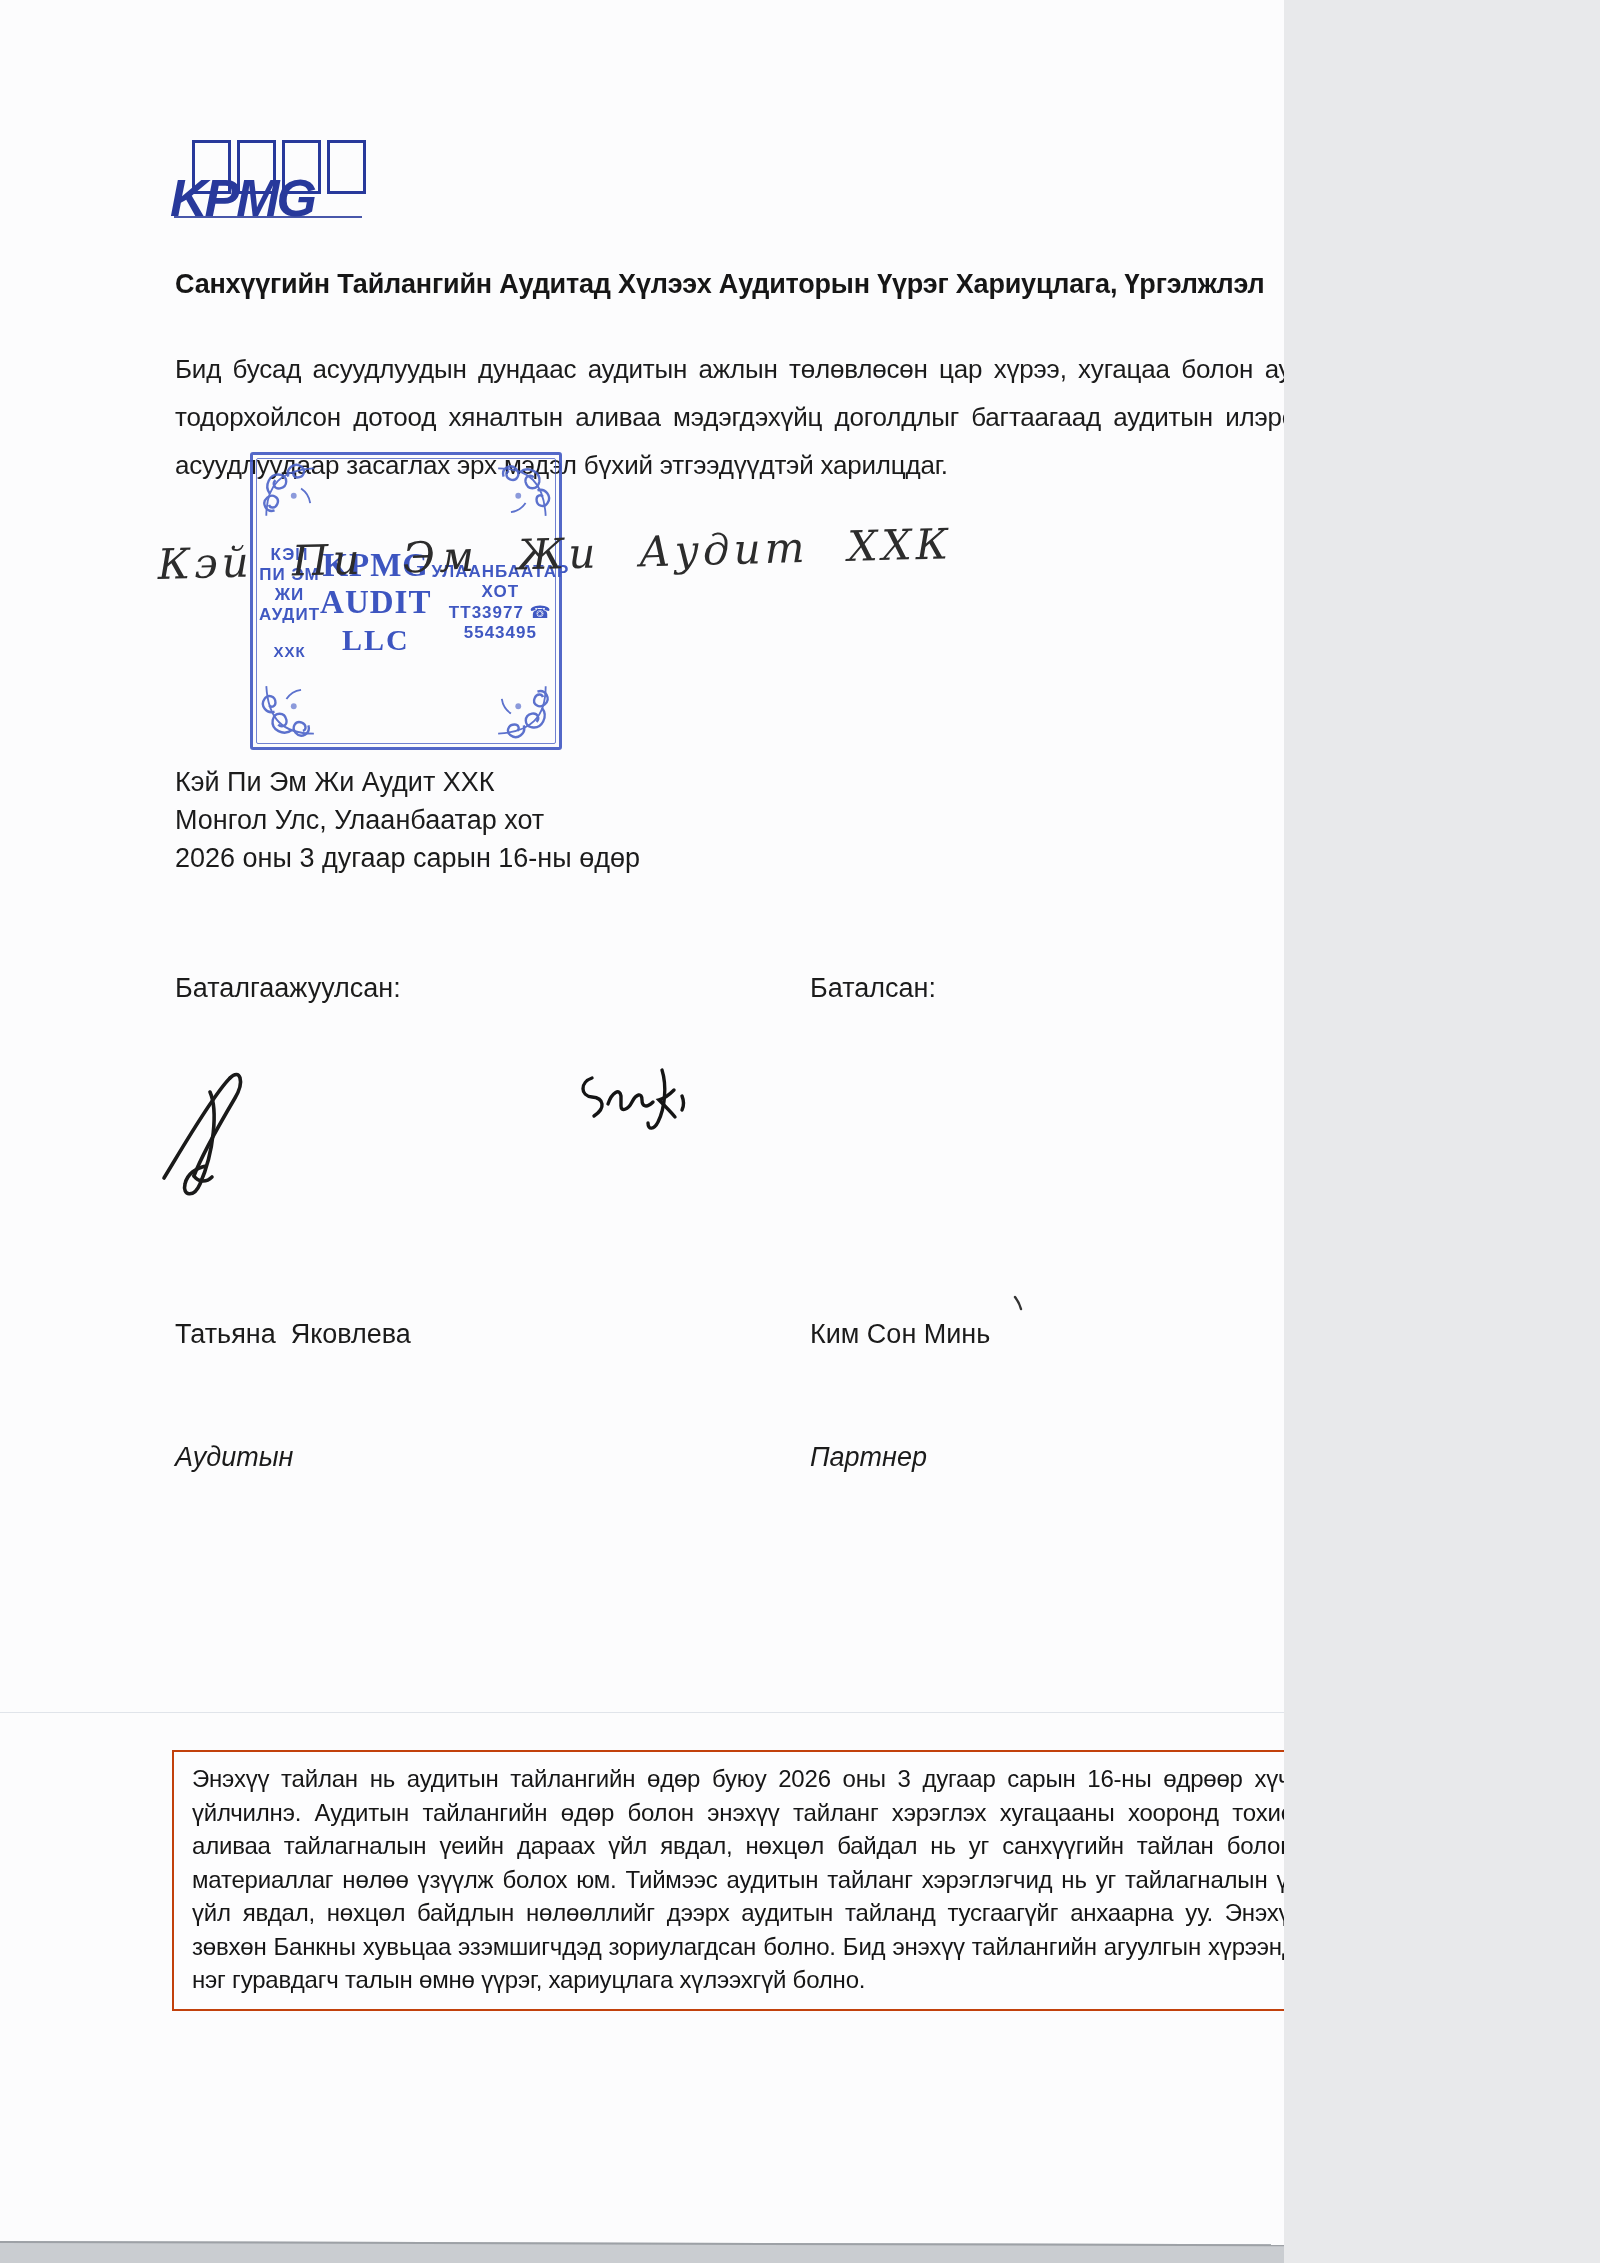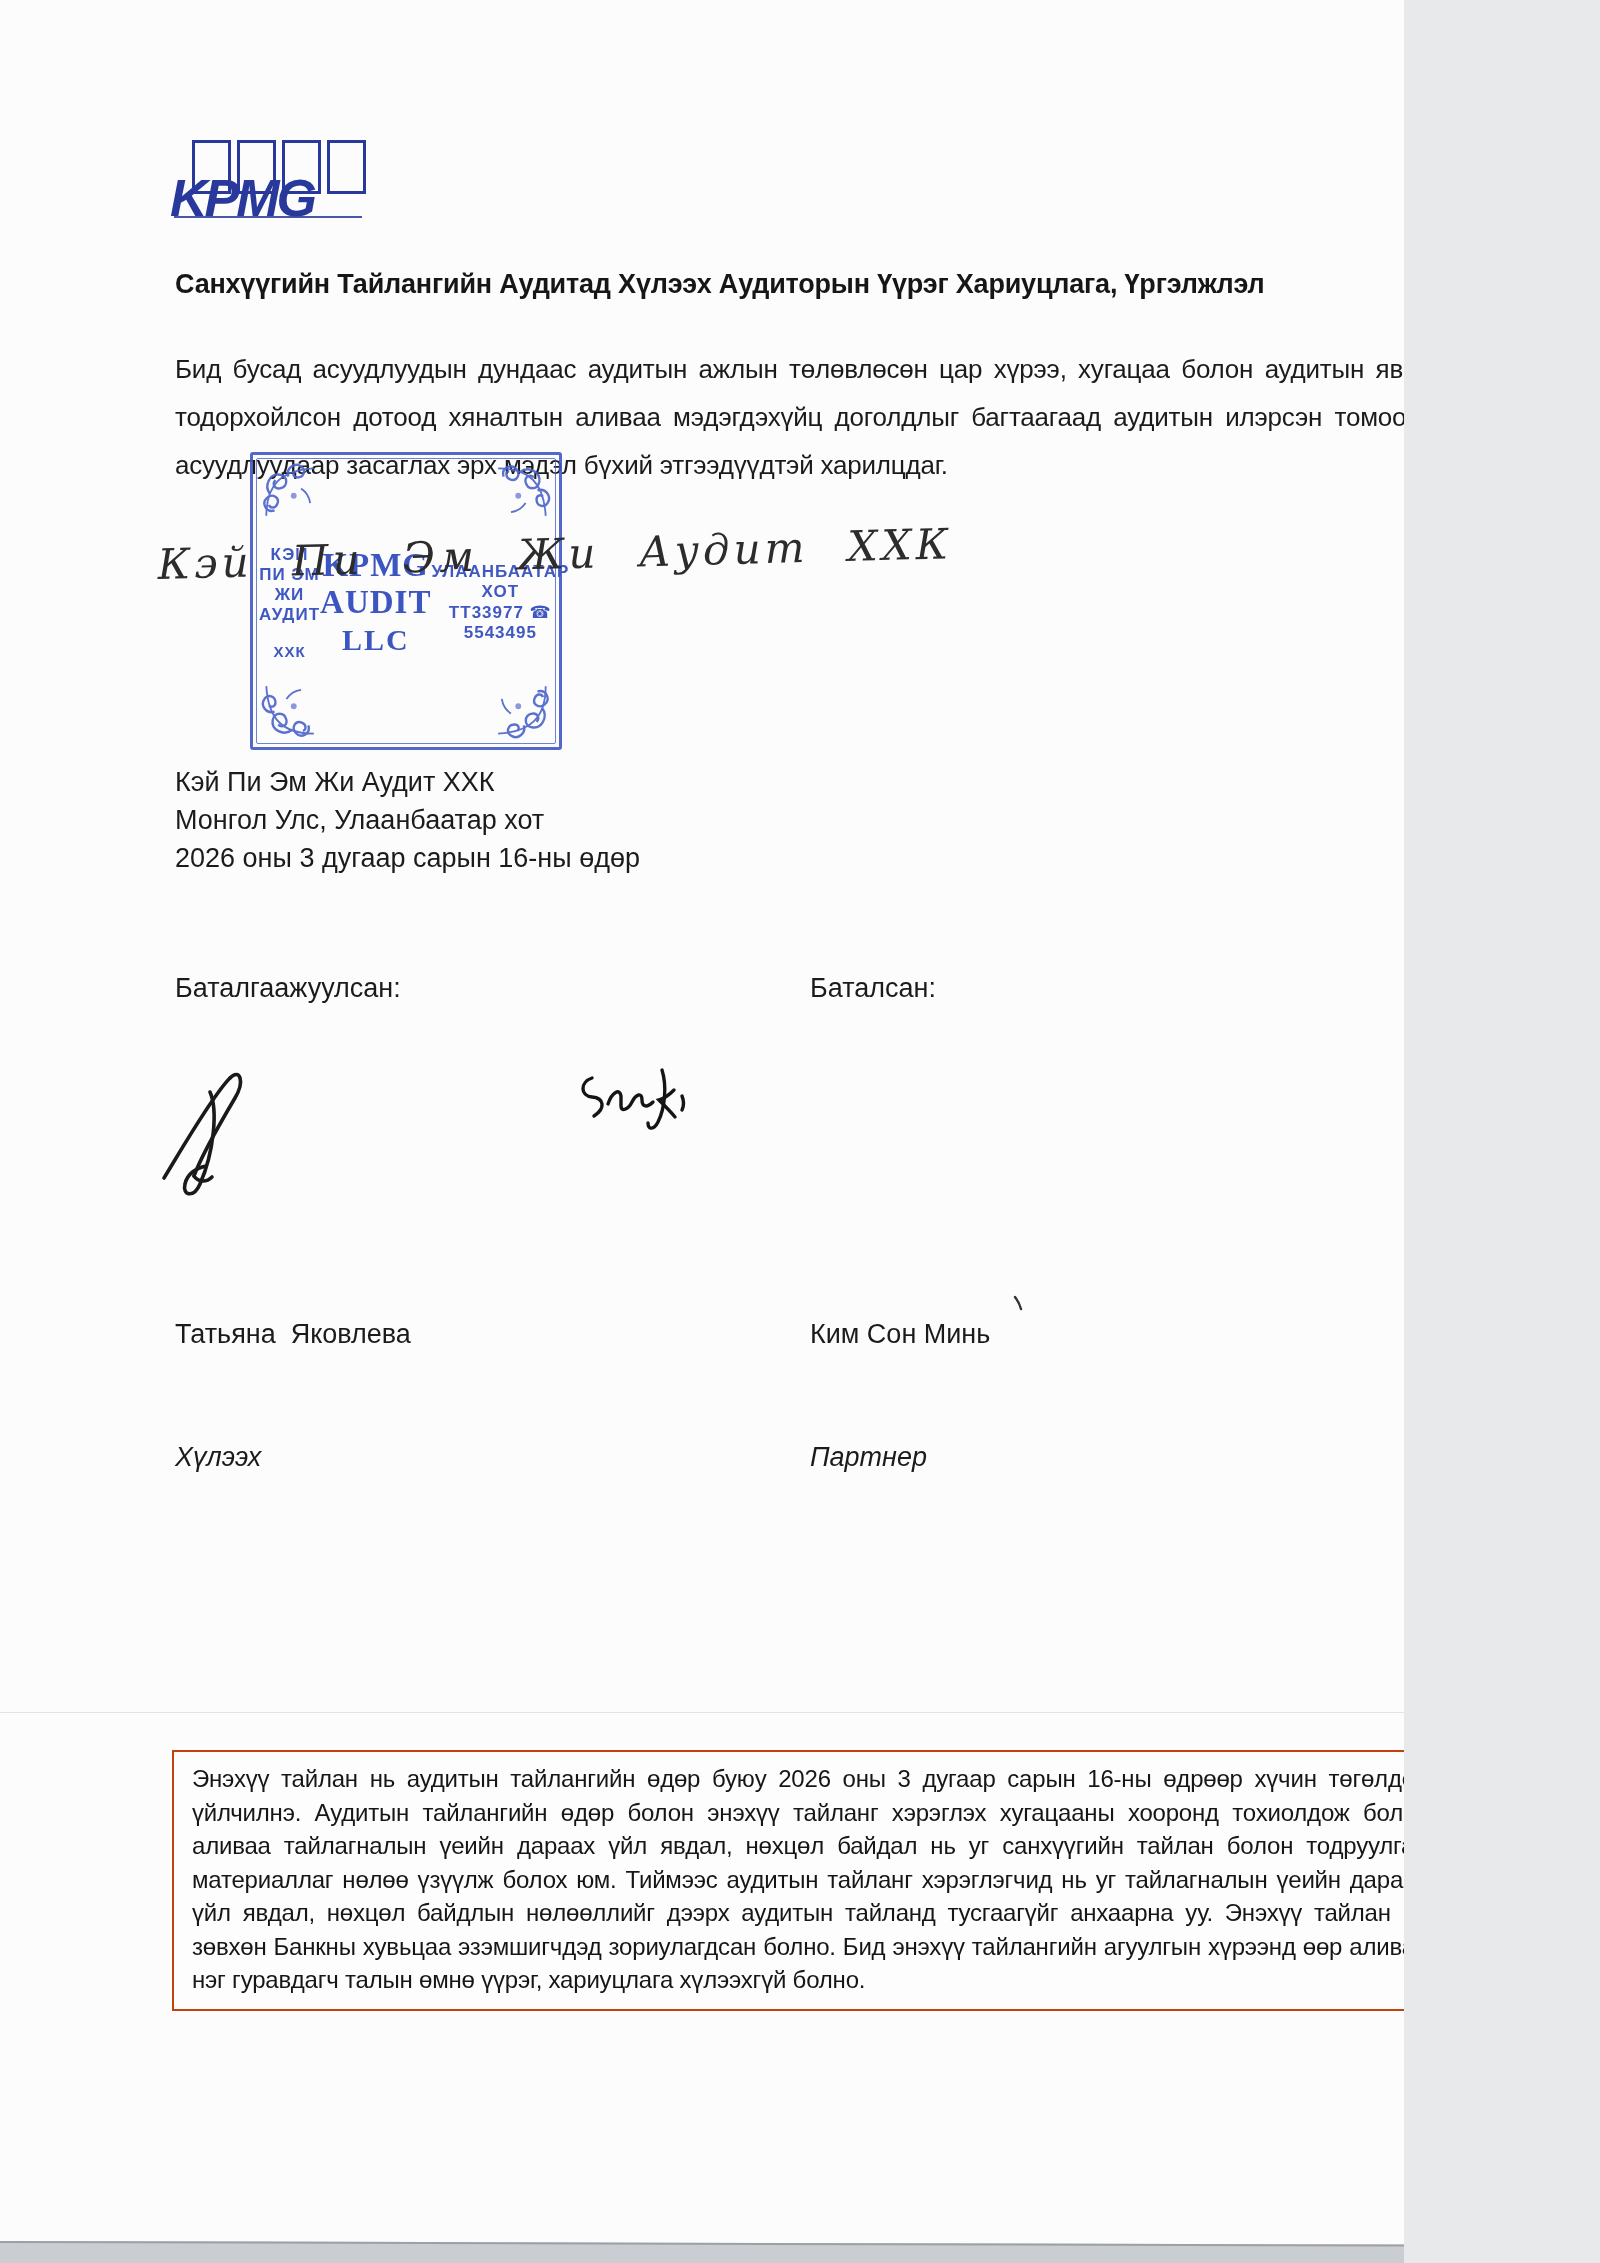--- a/index.html
+++ b/index.html
@@ -1,17 +1,17 @@
 <!DOCTYPE html>
 <html><head>
 <meta charset="utf-8">
 <style>
   html,body{margin:0;padding:0;background:#e8e9eb;}
   .page{
-    position:relative; width:1404px; height:2263px;
+    position:relative; width:1284px; height:2263px;
     background:#fcfcfd; overflow:hidden;
     font-family:"Liberation Sans","DejaVu Sans",sans-serif;
     color:#1e1e1e;
   }
   .abs{position:absolute;}
 
   
   .logo{left:170px; top:140px; width:200px; height:85px; color:#28399b;}
   .logo-squares{position:absolute; left:22px; top:0; display:flex; gap:6px;}
   .logo-squares .sq{width:33px; height:48px; border:3px solid #28399b; background:transparent;}
@@ -195,21 +195,21 @@
       <path d="M22,16 C10,20 10,34 22,35 C34,36 36,46 24,54"></path>
       <path d="M38,42 C42,30 50,26 51,34 L51,44 C51,50 58,48 62,40 C66,32 72,30 72,38 C72,45 77,46 83,40"></path>
       <path d="M92,8 C97,24 95,46 88,60 C84,68 78,68 78,61"></path>
       <path d="M104,28 C98,34 93,37 89,38 C95,44 101,50 105,55"></path>
       <path d="M112,34 C114,39 114,44 112,48"></path>
     </g>
   </svg>
 
   <div class="abs name-block name-left">
     <div>Татьяна  Яковлева</div>
-    <div class="job-title">Хүлээх</div>
+    <div class="job-title">Аудитын</div>
   </div>
   <div class="abs name-block name-right">
     <div>Ким Сон Минь</div>
     <div class="job-title">Партнер</div>
   </div>
 
   <svg class="abs ink-mark" width="12" height="16" viewBox="0 0 12 16">
     <path d="M3,2 C6,6 8,10 9,14" fill="none" stroke="#333" stroke-width="2.4" stroke-linecap="round"></path>
   </svg>
 

